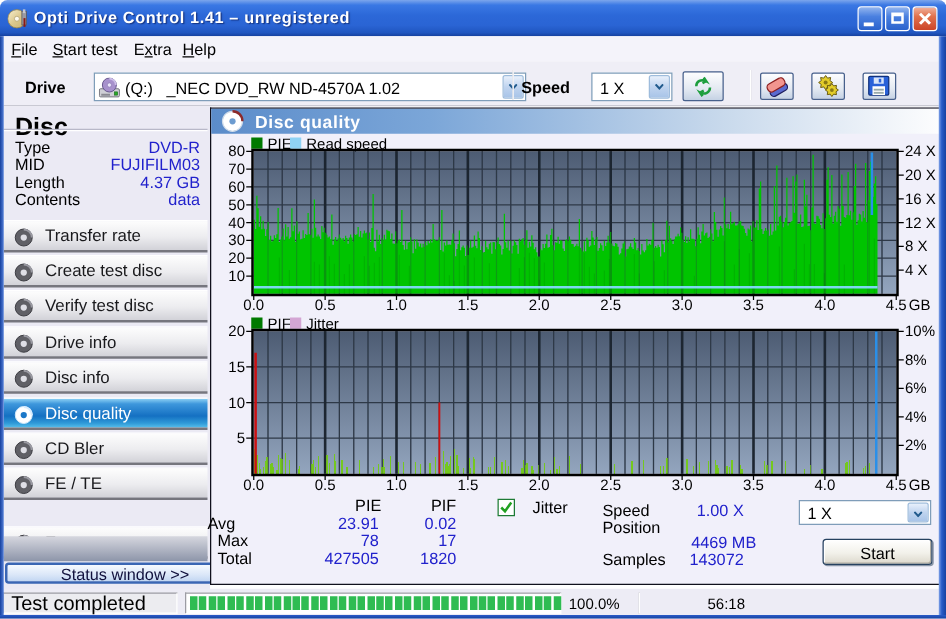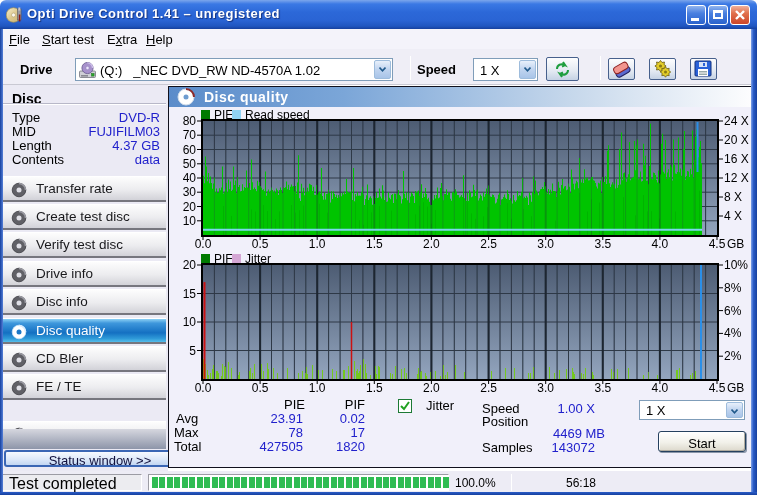--- a/index.html
+++ b/index.html
@@ -11,21 +11,21 @@
  background:linear-gradient(180deg,#91b4ee 0%,#4a80e0 40%,#2a62cc 100%); color:#fff; }
 #menubar { left:3px; top:29px; width:748px; height:20px; background:#f4f3fa; }
 #menubar span { position:absolute; top:3px; font-size:13px; color:#000; }
 #toolbar { left:3px; top:49px; width:748px; height:36px; background:#efeef6; border-bottom:1px solid #c9c9d3; }
 .combo { position:absolute; background:#fff; border:1px solid #7f9db9; }
 .comboarrow { position:absolute; right:1px; top:1px; bottom:1px; width:17px; border:1px solid #9ebcdc; border-radius:2px;
  background:linear-gradient(180deg,#e8f0fb 0%,#c0d4ef 50%,#a8c4e8 100%); }
 .chev { position:absolute; left:4px; top:6px; width:7px; height:5px; }
 .tbtn { position:absolute; border:1px solid #47608c; border-radius:2px; background:linear-gradient(180deg,#fdfdfe 0%,#e3e9f2 60%,#c5d2e4 100%); }
 .sep { position:absolute; top:56px; width:1px; height:24px; background:#b3b3bf; border-right:1px solid #fff; }
-#sidebar-disc b { font-size:14px; color:#000; }
+#sidebar-disc b { font-size:20px; color:#000; }
 .drow { position:absolute; font-size:13px; color:#000; }
 .dval { position:absolute; font-size:13px; color:#2121cc; right:0; text-align:right; }
 .sbtn { position:absolute; left:3px; width:163px; height:26px; background:linear-gradient(180deg,#fdfdfd 0%,#ececef 55%,#d2d2d8 100%);
  border-top:1px solid #fff; border-bottom:2px solid #76767e; }
 .sbtn span { position:absolute; left:33px; top:4px; font-size:13.5px; color:#19191c; }
 .sbtn.sel { background:linear-gradient(180deg,#8cd0f4 0%,#3e97dc 18%,#1470c2 60%,#2f9ad8 85%,#55bdea 100%); }
 .sbtn.sel span { color:#fff; }
 #rpanel { left:168px; top:86px; width:584px; height:382px; background:#f1f0fa; border:1px solid #10101c; border-right:none; }
 #rheader { position:absolute; left:0; top:0; width:583px; height:20px;
  background:linear-gradient(90deg,#5b8cca 0%,#7ba6d8 30%,#c8d9ec 70%,#fdfdfe 100%); }
@@ -69,21 +69,21 @@
 
 <div class="abs" id="menubar">
  <span style="left:6px"><u>F</u>ile</span>
  <span style="left:39px"><u>S</u>tart test</span>
  <span style="left:104px">E<u>x</u>tra</span>
  <span style="left:143px"><u>H</u>elp</span>
 </div>
 
 <div class="abs" id="toolbar">
  <div class="abs t13" style="left:17px;top:13px;font-weight:bold">Drive</div>
- <div class="combo" style="left:72px;top:9px;width:318px;height:23px">
+ <div class="combo" style="left:72px;top:9px;width:346px;height:23px">
    <svg width="19" height="17" style="position:absolute;left:3px;top:3px">
      <rect x="0.5" y="9" width="16" height="6.5" rx="1" fill="#cfcfd6" stroke="#75757d" stroke-width="0.8"></rect>
      <rect x="2" y="13" width="7" height="1.6" fill="#8a8a92"></rect>
      <circle cx="8.5" cy="6" r="5.6" fill="#a791cc" stroke="#67588e" stroke-width="0.8"></circle>
      <circle cx="8.5" cy="6" r="1.7" fill="#ece6fc" stroke="#8a7ab2" stroke-width="0.5"></circle>
      <path d="M8.5 0.9a5.1 5.1 0 0 1 5.1 5.1" stroke="#cdbfe8" stroke-width="1.4" fill="none"></path>
      <rect x="12.5" y="11.5" width="2.6" height="2.6" fill="#28a828" stroke="#1c6e1c" stroke-width="0.5"></rect>
    </svg>
    <span style="position:absolute;left:24px;top:4px;font-size:13px">(Q:)&nbsp;&nbsp; _NEC DVD_RW ND-4570A 1.02</span>
    <div class="comboarrow">
@@ -548,21 +548,21 @@
 <text x="434.8" y="140" font-size="12" text-anchor="middle" fill="#000">3.5</text>
 <line x1="491.9" y1="128" x2="491.9" y2="132" stroke="#000" stroke-width="1"></line>
 <text x="491.9" y="140" font-size="12" text-anchor="middle" fill="#000">4.0</text>
 <line x1="549.0" y1="128" x2="549.0" y2="132" stroke="#000" stroke-width="1"></line>
 <text x="549.0" y="140" font-size="12" text-anchor="middle" fill="#000">4.5</text>
 <text x="559" y="140" font-size="12" fill="#000">GB</text>
 </svg>
 
 <div class="statlab" style="left:230px;top:397px;width:75px;text-align:right">PIE</div>
 <div class="statlab" style="left:290px;top:397px;width:75px;text-align:right">PIF</div>
-<div class="statlab" style="left:176px;top:411px">Avg</div>
+<div class="statlab" style="left:166px;top:411px">Avg</div>
 <div class="statlab" style="left:174px;top:425px">Max</div>
 <div class="statlab" style="left:174px;top:439px">Total</div>
 <div class="statval" style="left:228px;top:411px;width:75px">23.91</div>
 <div class="statval" style="left:228px;top:425px;width:75px">78</div>
 <div class="statval" style="left:228px;top:439px;width:75px">427505</div>
 <div class="statval" style="left:290px;top:411px;width:75px">0.02</div>
 <div class="statval" style="left:290px;top:425px;width:75px">17</div>
 <div class="statval" style="left:290px;top:439px;width:75px">1820</div>
 <div class="abs" style="left:398px;top:399px;width:14px;height:14px;background:#fff;border:1px solid #1d7a35">
  <svg width="12" height="12" style="position:absolute;left:0;top:0">

